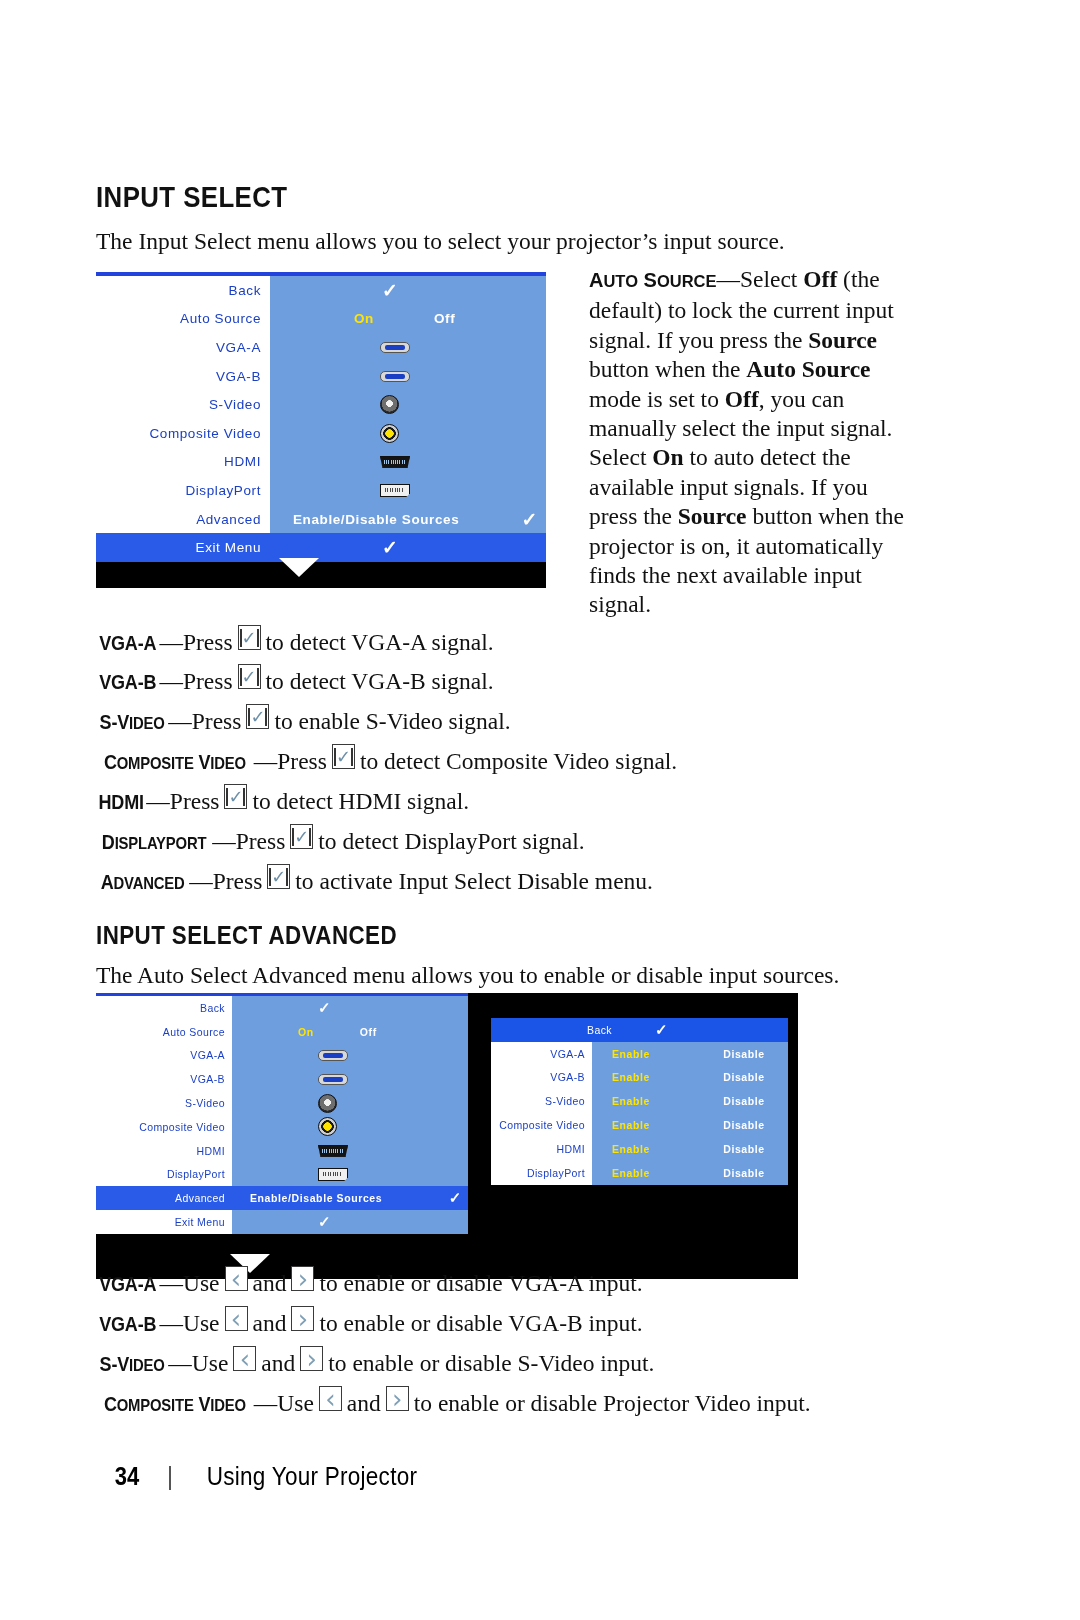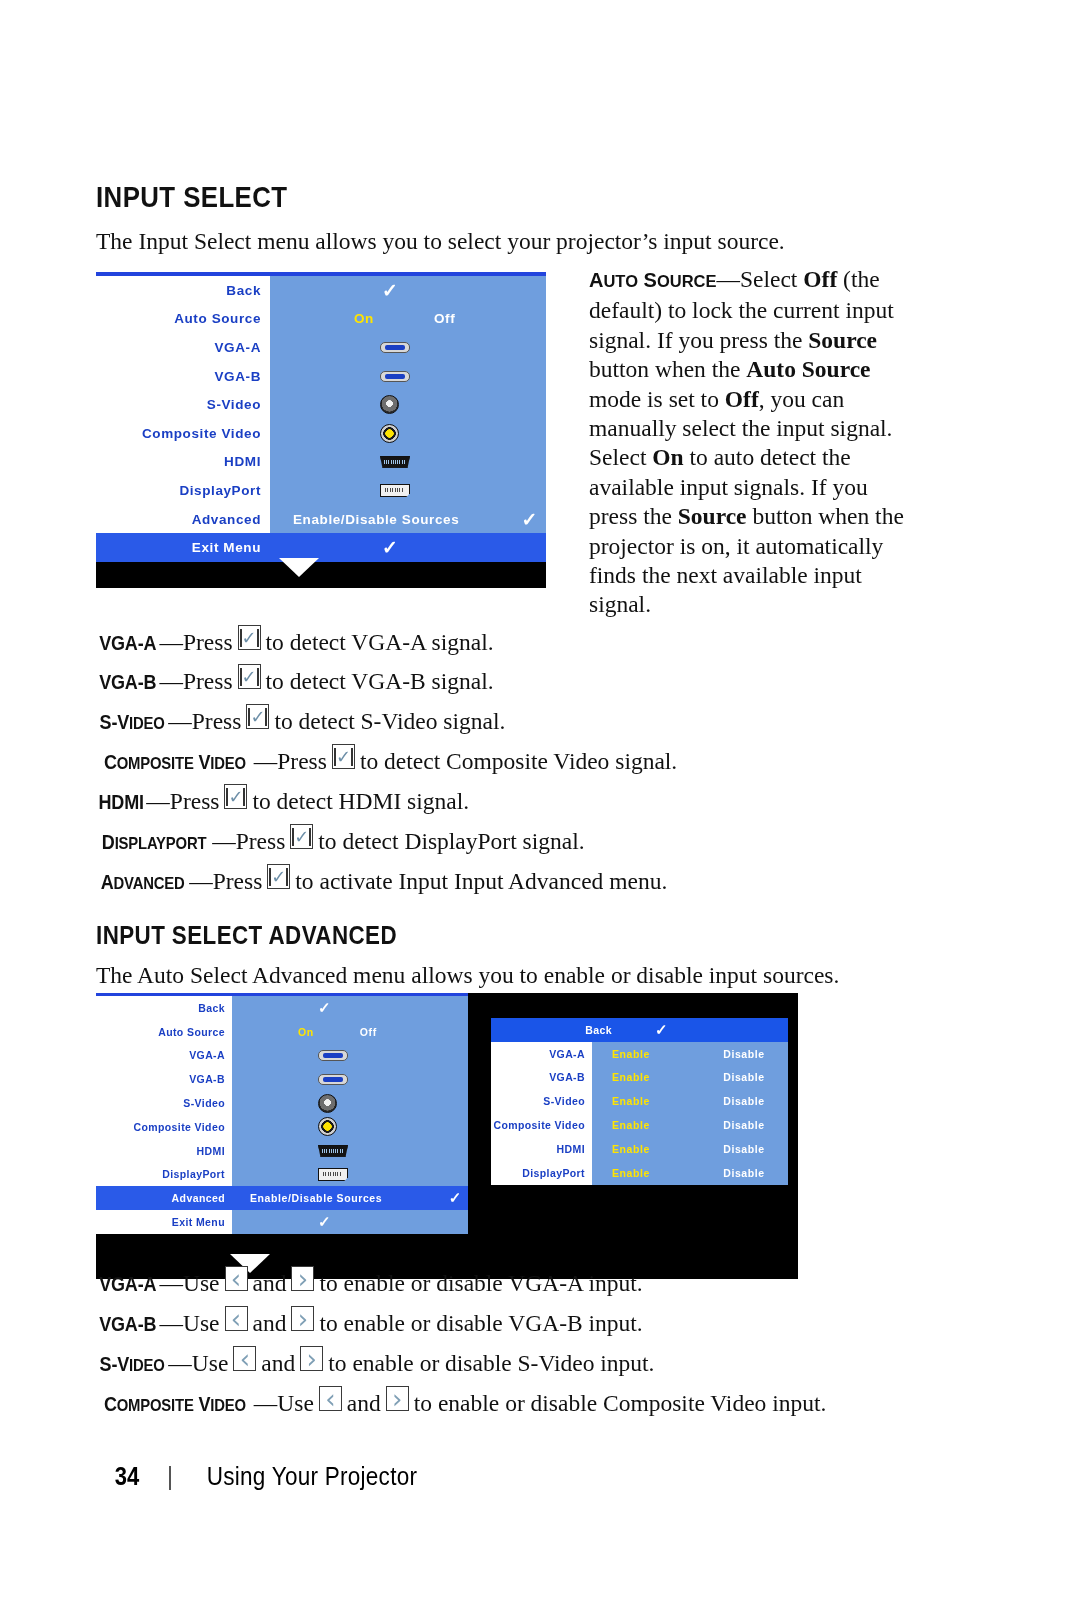--- a/index.html
+++ b/index.html
@@ -34,21 +34,21 @@
     white-space:nowrap;
   }
 
   
   .osd{position:absolute;background:#000;}
   .osd-topline{position:absolute;left:0;top:0;height:4px;background:#2244dd;}
   .osd-row{display:flex;align-items:center;height:28.6px;}
   .osd-label{
     background:#ffffff;color:#1a3fc4;
     font-family:"Liberation Sans", sans-serif;
-    font-weight:bold;
+    font-weight:normal;
     text-align:right;
     letter-spacing:0.6px;
     display:flex;align-items:center;justify-content:flex-end;
     height:100%;
     box-sizing:border-box;
   }
   .osd-val{
     background:#6f9ede;
     height:100%;
     display:flex;align-items:center;
@@ -319,21 +319,21 @@
           <span class="g">✓</span>
         </span>
         <span> to detect VGA-B signal.</span>
       </div>
       <div class="bline" style="left: 96px; top: 704px;">
         <span class="term">S-V<span class="sc">IDEO</span></span>
         <span>—Press </span>
         <span class="btn-box enter">
           <span class="g">✓</span>
         </span>
-        <span> to detect S-Video signal.</span>
+        <span> to enable S-Video signal.</span>
       </div>
       <div class="bline" style="left: 96px; top: 744px;">
         <span class="term">C<span class="sc">OMPOSITE</span> V<span class="sc">IDEO</span></span>
         <span>—Press </span>
         <span class="btn-box enter">
           <span class="g">✓</span>
         </span>
         <span> to detect Composite Video signal.</span>
       </div>
       <div class="bline" style="left: 96px; top: 784px;">
@@ -351,21 +351,21 @@
           <span class="g">✓</span>
         </span>
         <span> to detect DisplayPort signal.</span>
       </div>
       <div class="bline" style="left: 96px; top: 864px;">
         <span class="term">A<span class="sc">DVANCED</span></span>
         <span>—Press </span>
         <span class="btn-box enter">
           <span class="g">✓</span>
         </span>
-        <span> to activate Input Input Advanced menu.</span>
+        <span> to activate Input Select Disable menu.</span>
       </div>
     </div>
 
   <h1 class="sec-title" style="left:96px;top:920px;font-size:26px;">INPUT SELECT ADVANCED</h1>
 
   <p class="intro" style="left:96px;top:962px;">The Auto Select Advanced menu allows you to enable or disable input sources.</p>
 
   <div class="osd" id="osd2l">
     <div class="osd-topline"></div>
     <div class="rows" id="osd2l-rows">
@@ -542,21 +542,21 @@
       <div class="bline" style="left: 96px; top: 1386px;">
         <span class="term">C<span class="sc">OMPOSITE</span> V<span class="sc">IDEO</span></span>
         <span>—Use </span>
         <span class="btn-box">
           <span class="g" style="font-size: 26px;">‹</span>
         </span>
         <span> and </span>
         <span class="btn-box">
           <span class="g" style="font-size: 26px;">›</span>
         </span>
-        <span> to enable or disable Composite Video input.</span>
+        <span> to enable or disable Projector Video input.</span>
       </div>
     </div>
 
   <div class="footer">
     <span class="pg">34</span>
     <span class="sep">|</span>
     <span class="ftxt">Using Your Projector</span>
   </div>
 
 </div>

